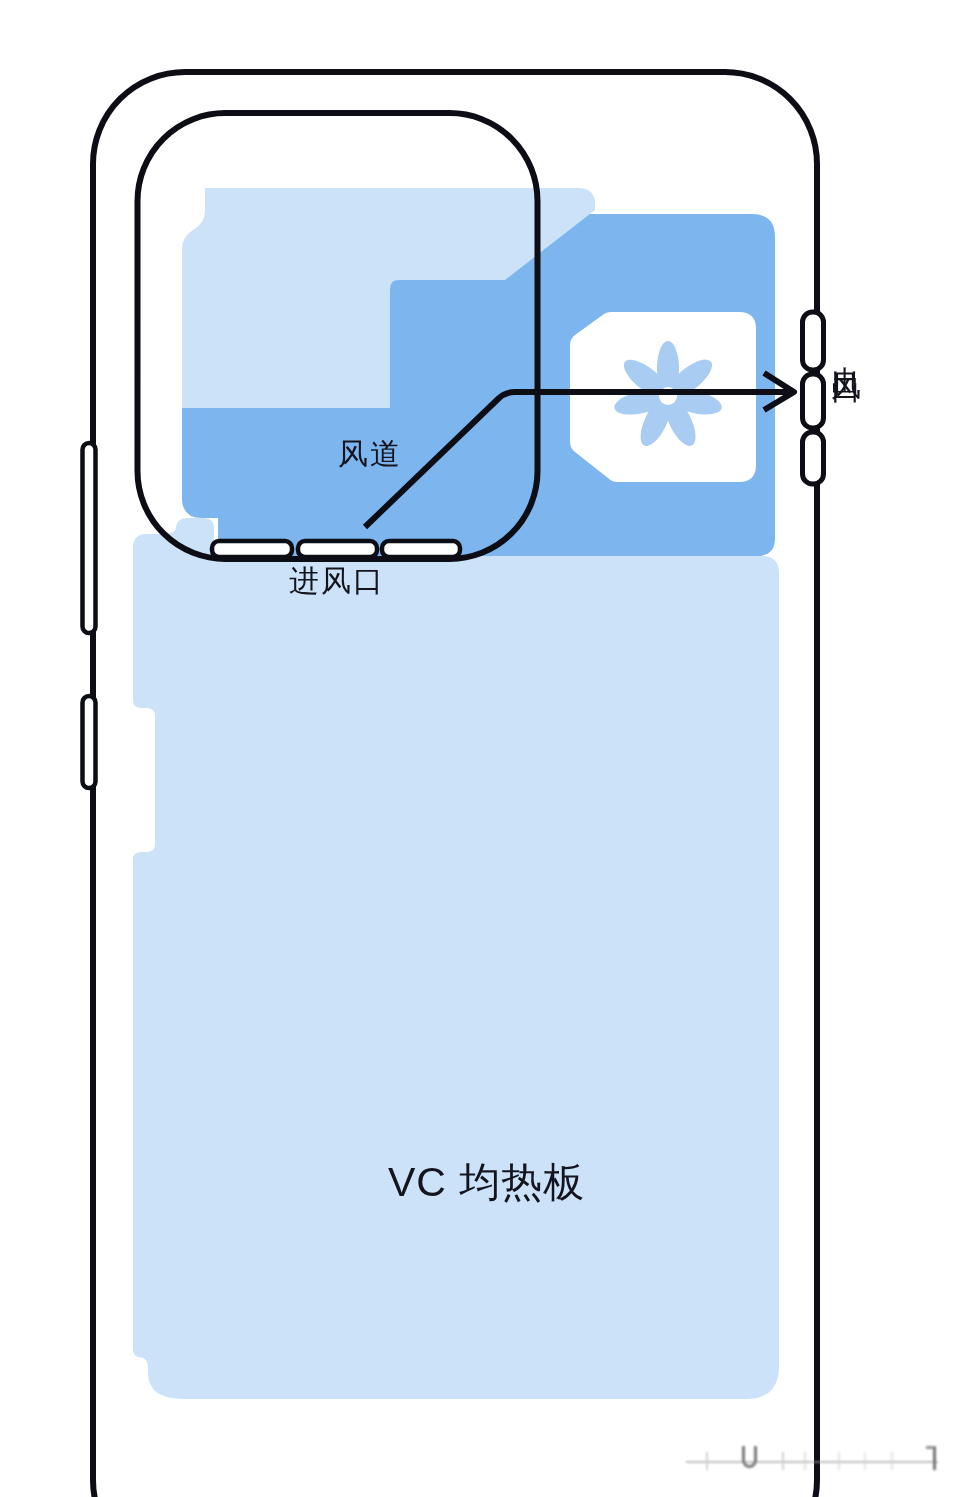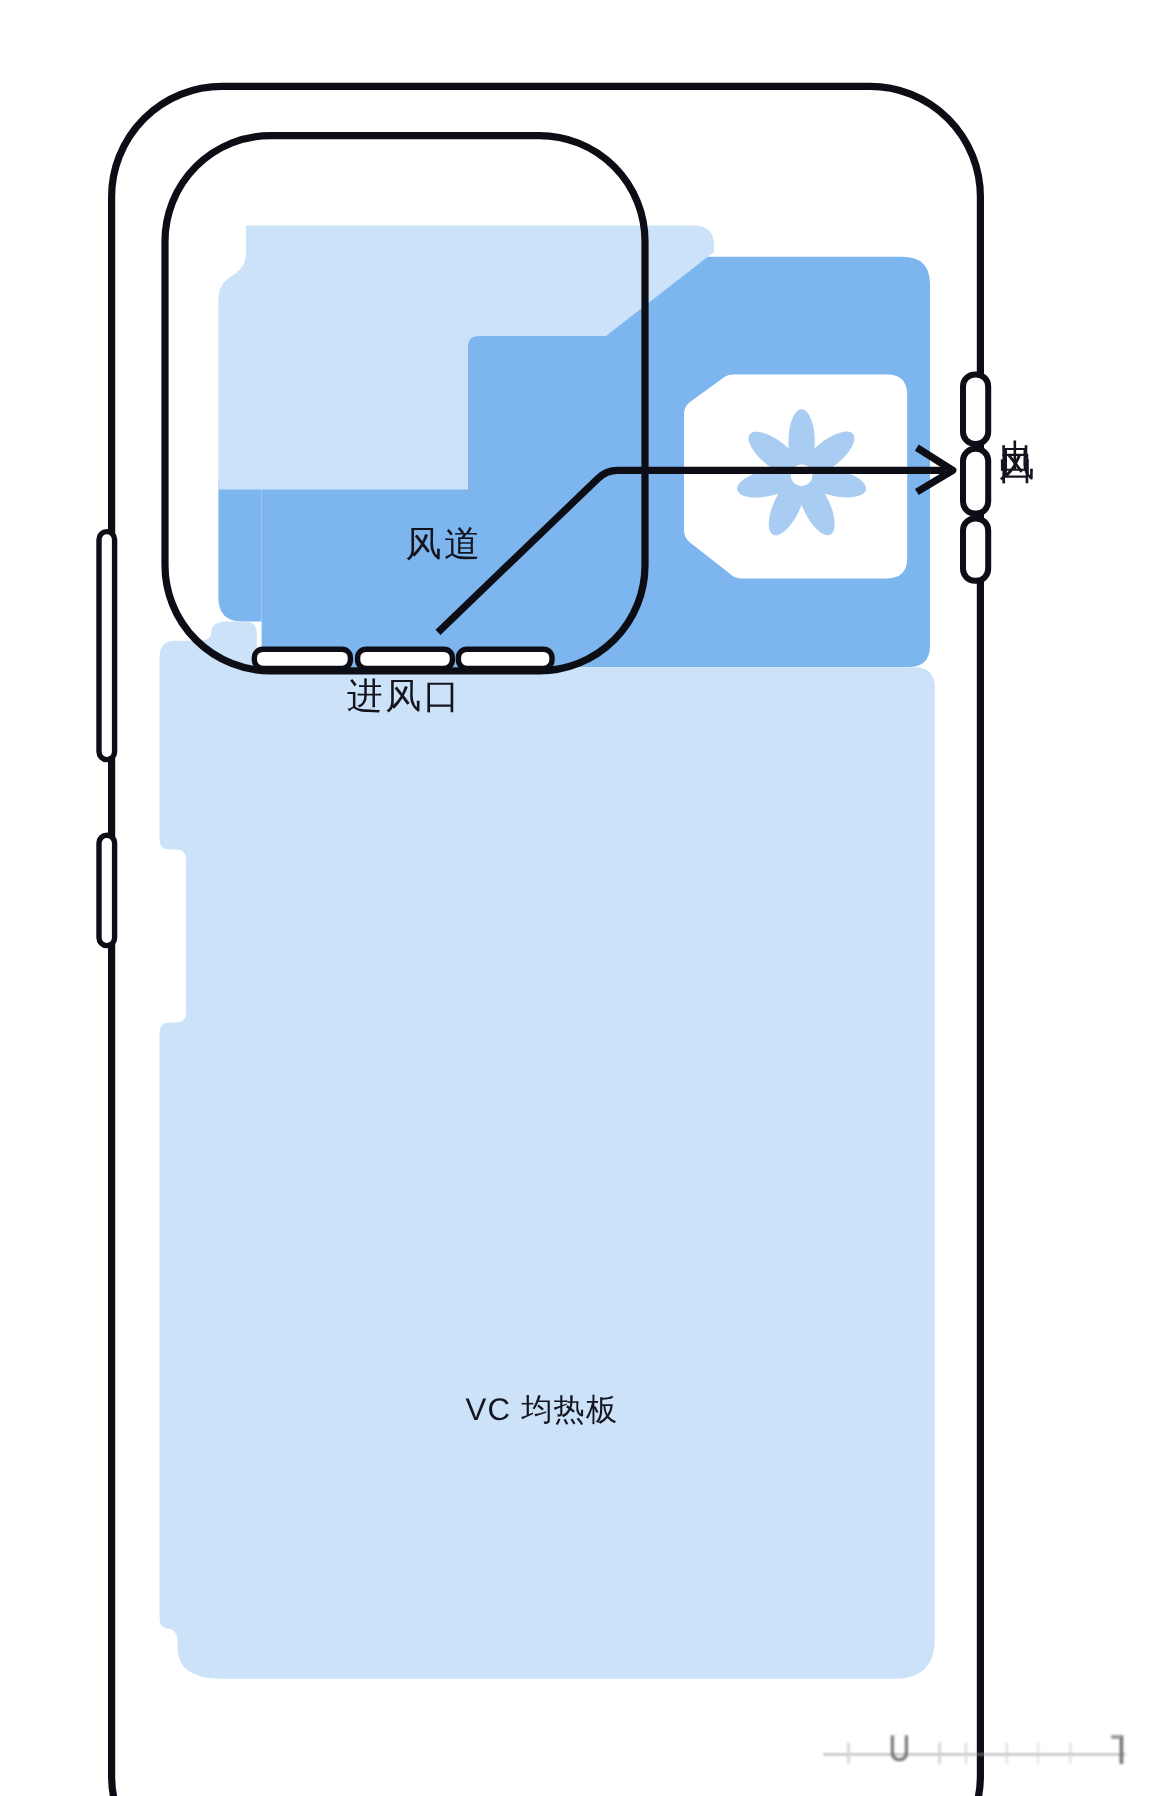--- a/index.html
+++ b/index.html
@@ -15,21 +15,21 @@
     font-size:30px;line-height:1.1;white-space:nowrap;
     user-select:none;
   }
   .lbl-duct{left:338px;top:437px;letter-spacing:2px;}
   .lbl-inlet{left:289px;top:564px;letter-spacing:2px;}
   .lbl-outlet{
     left:830px;top:342px;
     writing-mode:vertical-rl;text-orientation:upright;
     letter-spacing:7px;
   }
-  .lbl-vc{left:388px;top:1160px;font-size:26px;letter-spacing:1px;}
+  .lbl-vc{left:388px;top:1160px;font-size:41px;letter-spacing:1px;}
   
   .watermark{
     position:absolute;left:686px;top:1444px;width:252px;height:36px;
     filter:blur(1.1px);opacity:.62;
   }
   .wm-line{position:absolute;left:0;top:17px;width:252px;height:1.5px;background:#9a9a9a;}
   .wm-u{
     position:absolute;left:56px;top:2px;width:15px;height:22px;
     border:3.5px solid #2b2b2b;border-top:none;
     border-radius:0 0 8px 8px;box-sizing:border-box;

